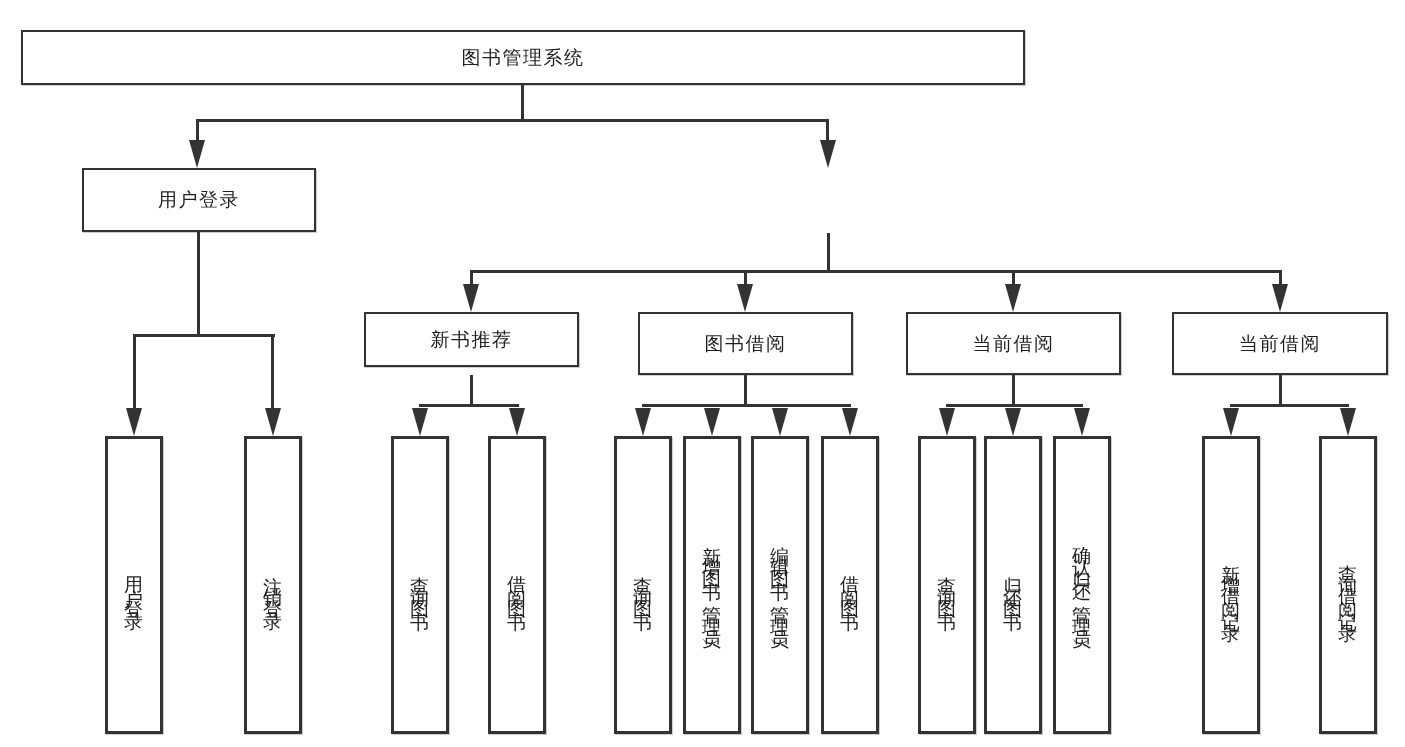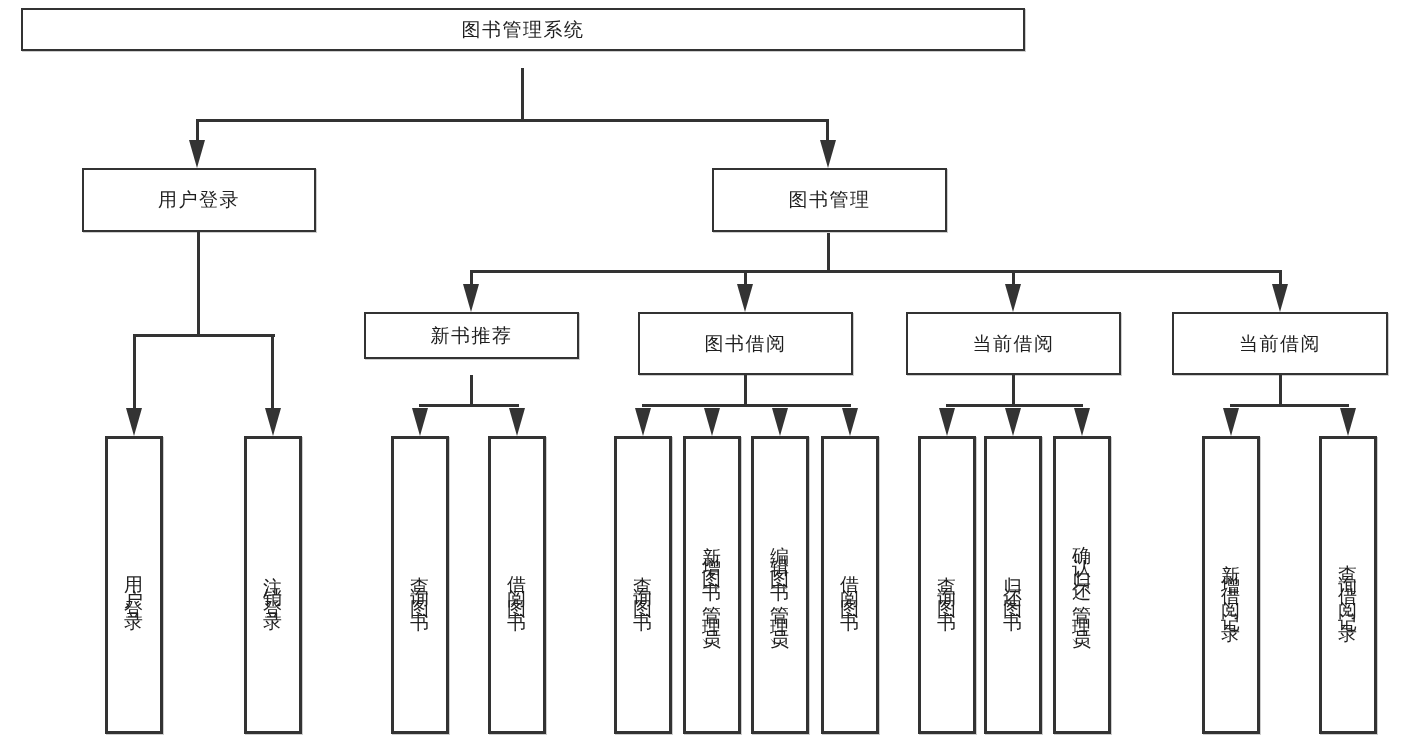--- a/index.html
+++ b/index.html
@@ -99,32 +99,29 @@
   <div class="h" style="left:946px; top:404px; width:137px;"></div>
   <div class="tri" style="left:939px; top:408px;"></div>
   <div class="tri" style="left:1005px; top:408px;"></div>
   <div class="tri" style="left:1074px; top:408px;"></div>
 
   <div class="v" style="left:1279px; top:375px; height:31px;"></div>
   <div class="h" style="left:1230px; top:404px; width:119px;"></div>
   <div class="tri" style="left:1223px; top:408px;"></div>
   <div class="tri" style="left:1340px; top:408px;"></div>
 
-  <div class="box" style="left:21px; top:8px; width:1004px; height:43px;">
+  <div class="box" style="left:21px; top:30px; width:1004px; height:55px;">
     <span>图书管理系统</span>
   </div>
 
   <div class="box" style="left:82px; top:168px; width:234px; height:64px;">
     <span>用户登录</span>
   </div>
-  <div class="box" style="left:712px; top:168px; width:235px; height:64px;">
-    <span>图书管理</span>
-  </div>
 
-  <div class="box" style="left:364px; top:312px; width:215px; height:47px;">
+  <div class="box" style="left:364px; top:312px; width:215px; height:55px;">
     <span>新书推荐</span>
   </div>
   <div class="box" style="left:906px; top:312px; width:215px; height:63px;">
     <span>当前借阅</span>
   </div>
   <div class="box" style="left:638px; top:312px; width:215px; height:63px;">
     <span>图书借阅</span>
   </div>
   <div class="box" style="left:1172px; top:312px; width:216px; height:63px;">
     <span>当前借阅</span>

